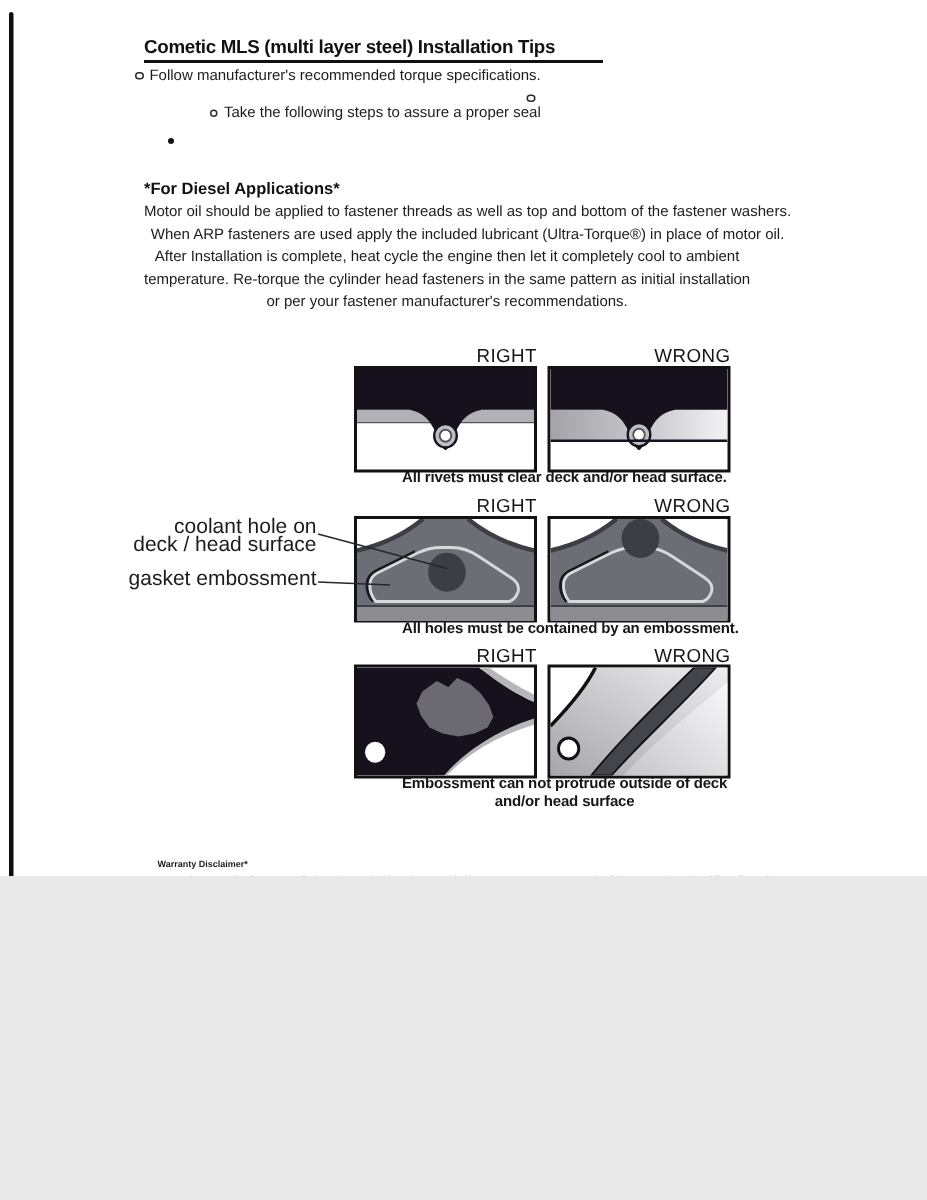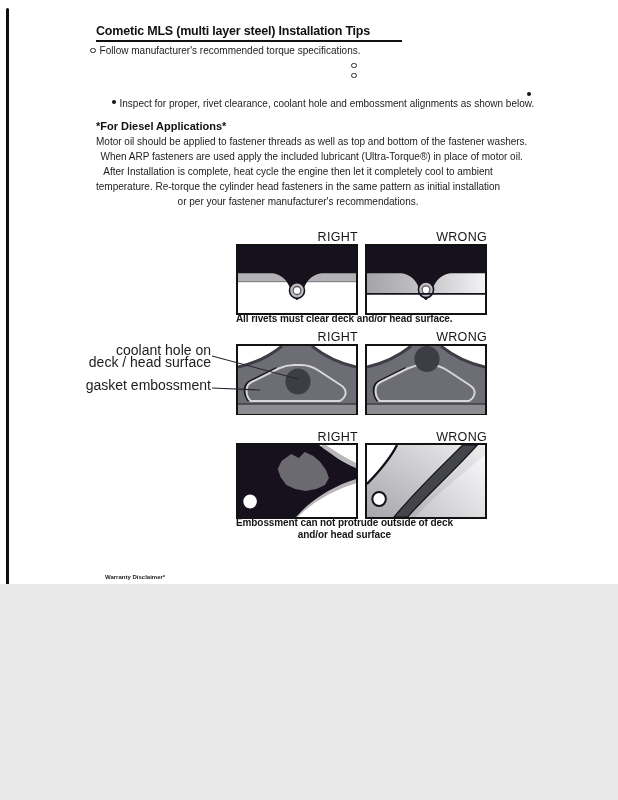--- a/index.html
+++ b/index.html
@@ -14,21 +14,21 @@
   .subtips{left:112px;top:87px;}
   .blist{list-style:none;margin:0;padding:0;}
   .blist li{display:flex;align-items:flex-start;line-height:15px;font-size:10px;color:#1c1c1c;justify-content:flex-end;}
   .o-marker{flex:0 0 auto;width:3.6px;height:3.6px;border:1px solid #2a2a2a;border-radius:50%;margin:4.6px 4px 0 0;}
   .f-marker{flex:0 0 auto;width:4px;height:4px;background:#141414;border-radius:50%;margin:4.6px 3.5px 0 0;}
   .h2{font-size:11px;font-weight:bold;color:#111;}
   .body-p{font-size:10px;line-height:15px;color:#1c1c1c;}
   .dlabel{width:122px;text-align:right;font-size:12.5px;font-weight:500;letter-spacing:0.3px;color:#151515;}
   .dbox{width:122px;height:71px;border:2px solid #121212;box-sizing:border-box;background:#fff;}
   .dbox svg{display:block;}
-  .caption{font-size:10px;font-weight:600;letter-spacing:-0.1px;color:#161616;line-height:12px;}
+  .caption{font-size:10px;font-weight:600;letter-spacing:-0.1px;color:#161616;line-height:12px;margin-left:32px;}
   .ann{font-size:14px;line-height:11.5px;text-align:right;color:#1c1c1c;width:126px;}
   .leader{pointer-events:none;z-index:5;}
   .warr-h{font-size:6px;font-weight:bold;color:#1d1d1d;}
   .warr{width:414px;font-size:5.7px;line-height:7px;letter-spacing:-0.02px;color:#242424;}
   .footer-code{font-size:16px;color:#1d4ed8;letter-spacing:0.2px;}
 </style>
 </head>
 <body>
 
 <div class="page">
@@ -41,29 +41,26 @@
   <ul class="abs tips blist">
     <li>
         <span class="o-marker"></span>
         <span>Follow manufacturer's recommended torque specifications.</span>
       </li>
     <li>
         <span class="o-marker"></span>
       </li>
     <li>
         <span class="o-marker"></span>
+        <span>Take the following steps to assure a proper seal</span>
       </li>
   </ul>
   <ul class="abs subtips blist">
     <li>
         <span class="f-marker"></span>
-      </li>
-    <li>
-        <span class="f-marker"></span>
-        <span>Inspect for proper, rivet clearance, coolant hole and embossment alignments as shown below.</span>
       </li>
   </ul>
 
   <div class="abs h2" style="left:96px;top:120px;">*For Diesel Applications*</div>
   <div class="abs body-p pre" style="left:96px;top:134px;">Motor oil should be applied to fastener threads as well as top and bottom of the fastener washers.
 When ARP fasteners are used apply the included lubricant (Ultra-Torque®) in place of motor oil.</div>
   <div class="abs body-p pre" style="left:96px;top:164px;">After Installation is complete, heat cycle the engine then let it completely cool to ambient
 temperature. Re-torque the cylinder head fasteners in the same pattern as initial installation
 or per your fastener manufacturer's recommendations.</div>
 
@@ -127,20 +124,21 @@
       <rect x="0" y="58" width="122" height="10" fill="#8c8c92"></rect>
       <line x1="0" y1="58" x2="122" y2="58" stroke="#3e3e45" stroke-width="1.4"></line>
     </svg>
   </div>
 
   <svg class="abs leader" style="left:205px;top:350px;" width="110" height="45" viewBox="0 0 110 45">
     <line x1="7" y1="6" x2="93" y2="29" stroke="#26262c" stroke-width="1.1"></line>
     <line x1="7" y1="38" x2="55" y2="40" stroke="#26262c" stroke-width="1.1"></line>
   </svg>
 
+  <div class="abs caption" style="left:236px;top:414px;">All holes must be contained by an embossment.</div>
 
   <div class="abs dlabel" style="left:236px;top:430px;">RIGHT</div>
   <div class="abs dlabel" style="left:365px;top:430px;">WRONG</div>
 
   <div class="abs dbox" style="left:236px;top:443px;height:76px;">
     <svg width="118" height="72" viewBox="0 0 122 72" preserveAspectRatio="none">
       <path d="M87,0 C100,9 112,16 123,21" stroke="#b7b7bb" stroke-width="4.5" fill="none"></path>
       <path d="M57,73 C75,54 98,42 123,35" stroke="#b7b7bb" stroke-width="5.5" fill="none"></path>
       <path d="M0,0 L84,0 C97,10 110,18 122,23 L122,34 C99,41 76,54 60,72 L0,72 Z" fill="#17101d"></path>
       <polygon points="45,16 55,9 63,13 69,7 78,11 85,17 91,25 94,33 90,40 81,44 70,46 59,44 50,40 44,32 41,24" fill="#6a6a70"></polygon>

